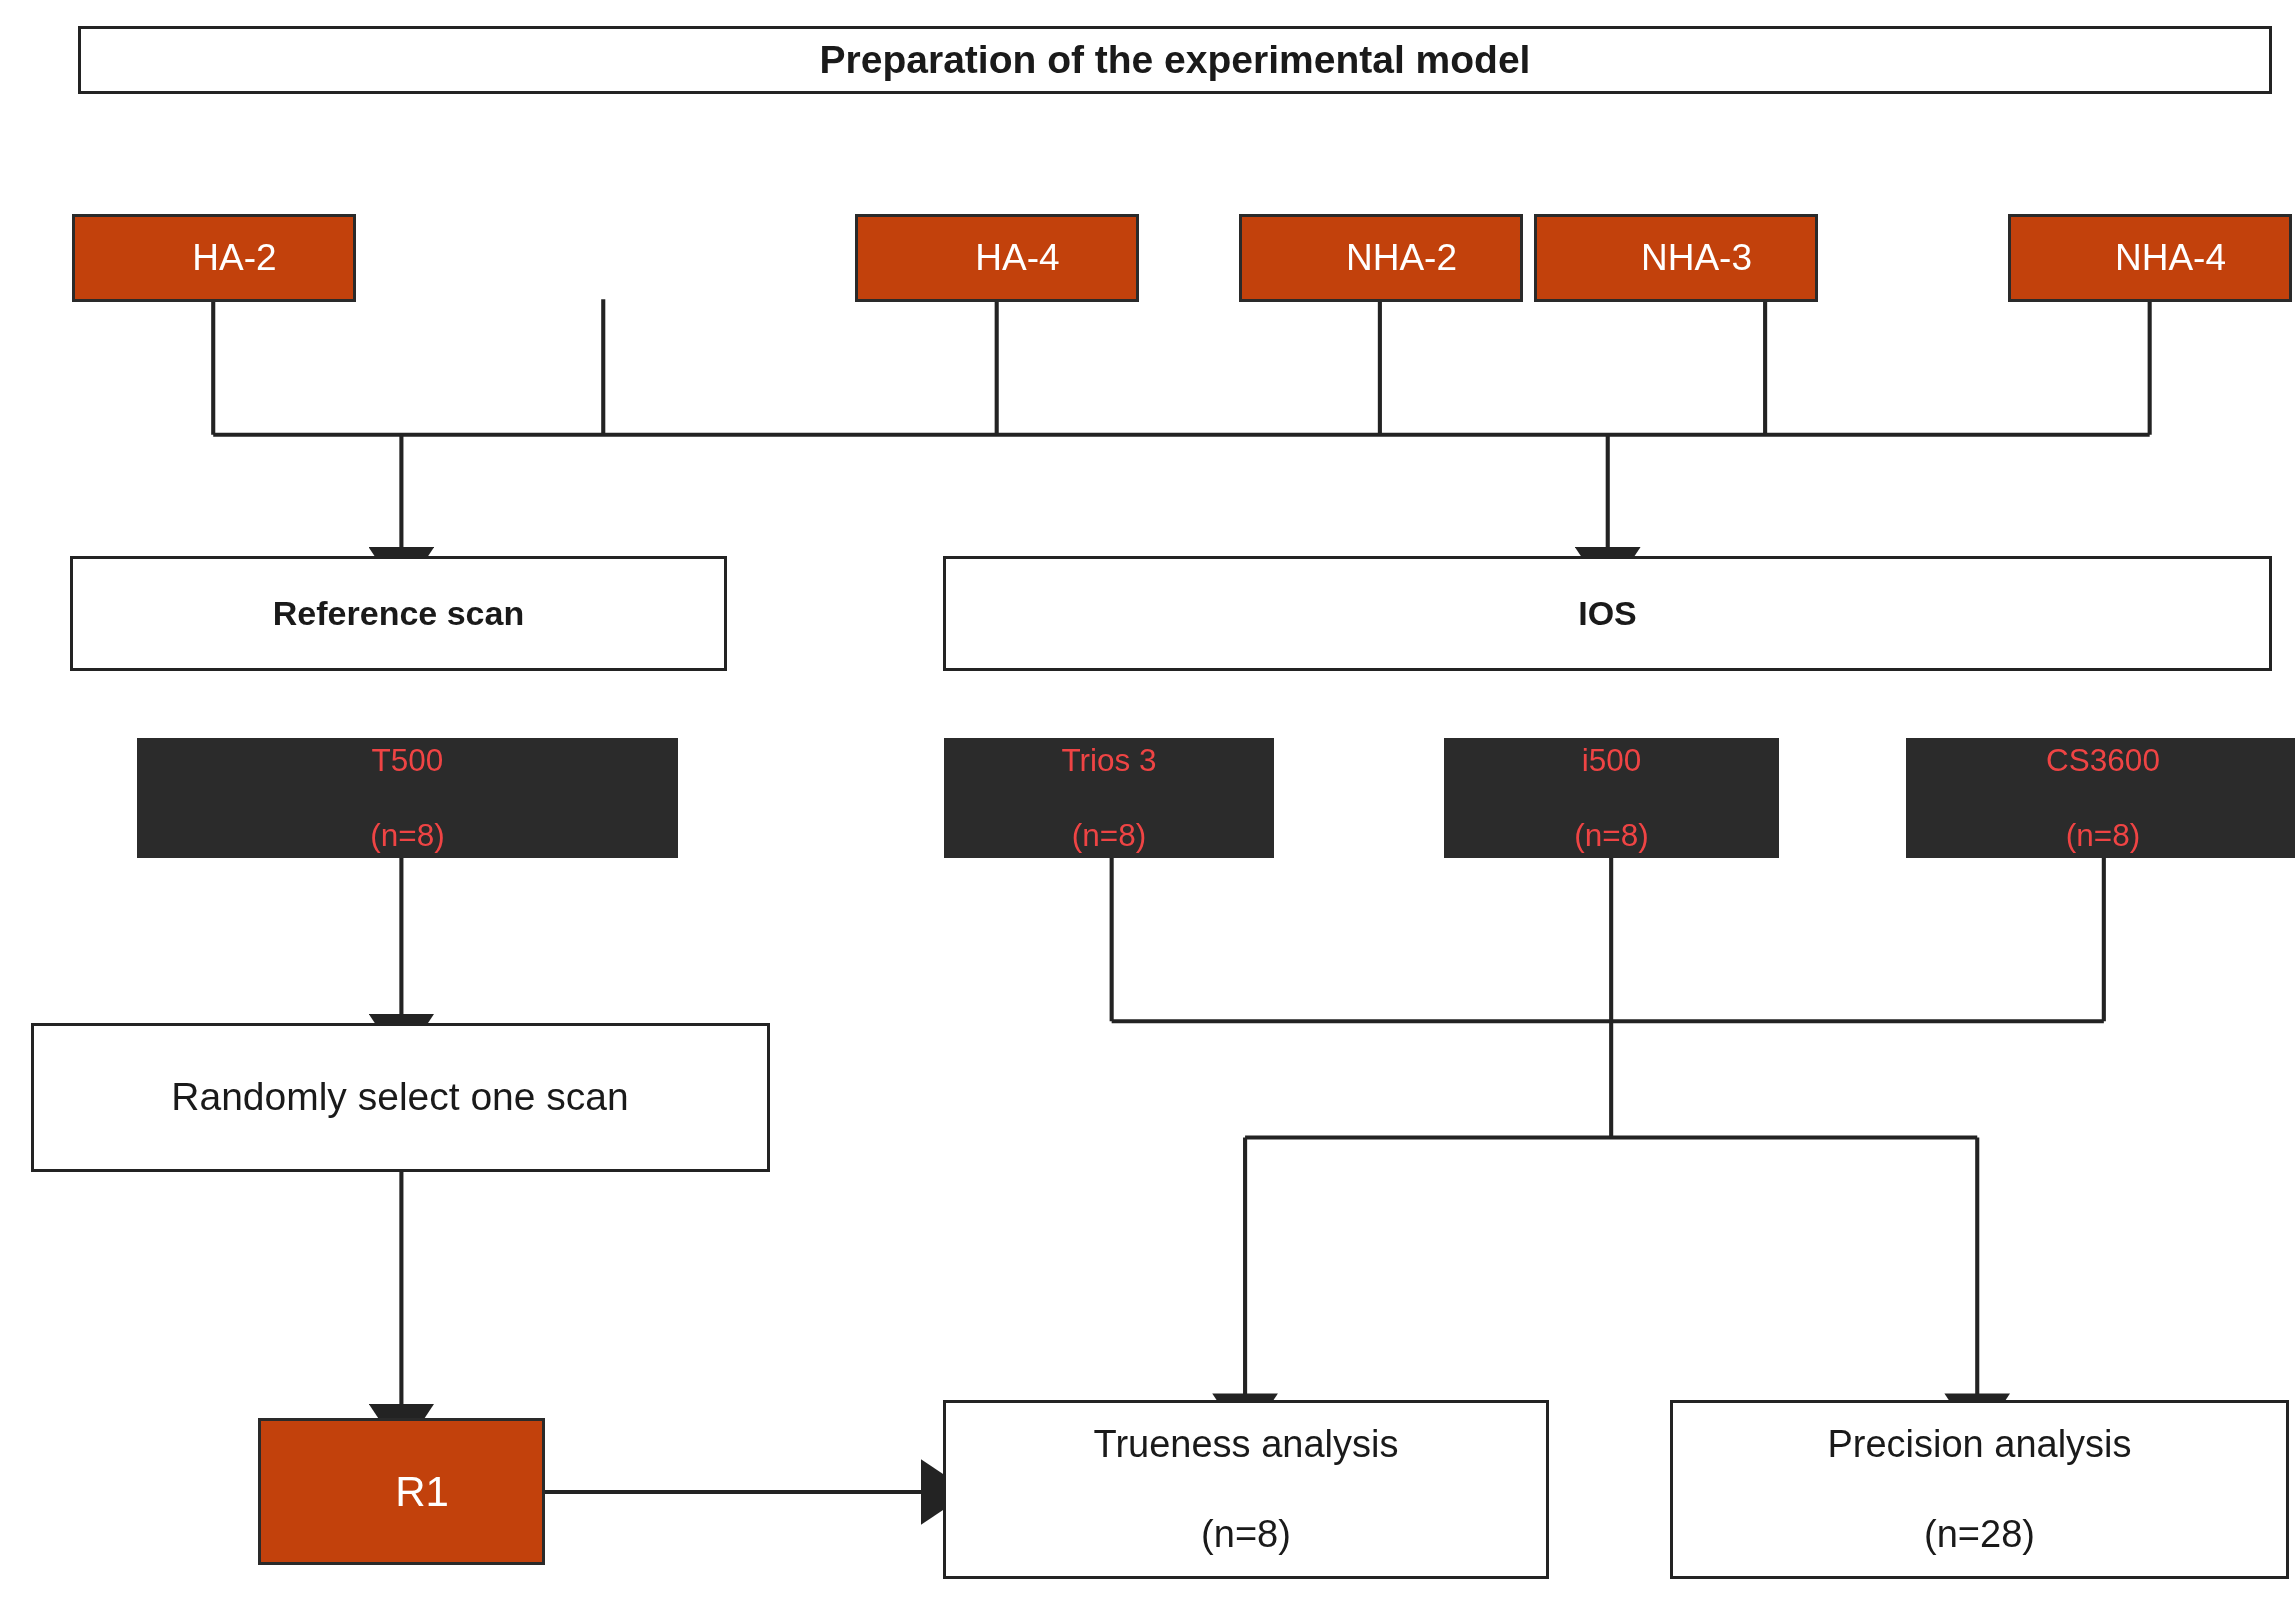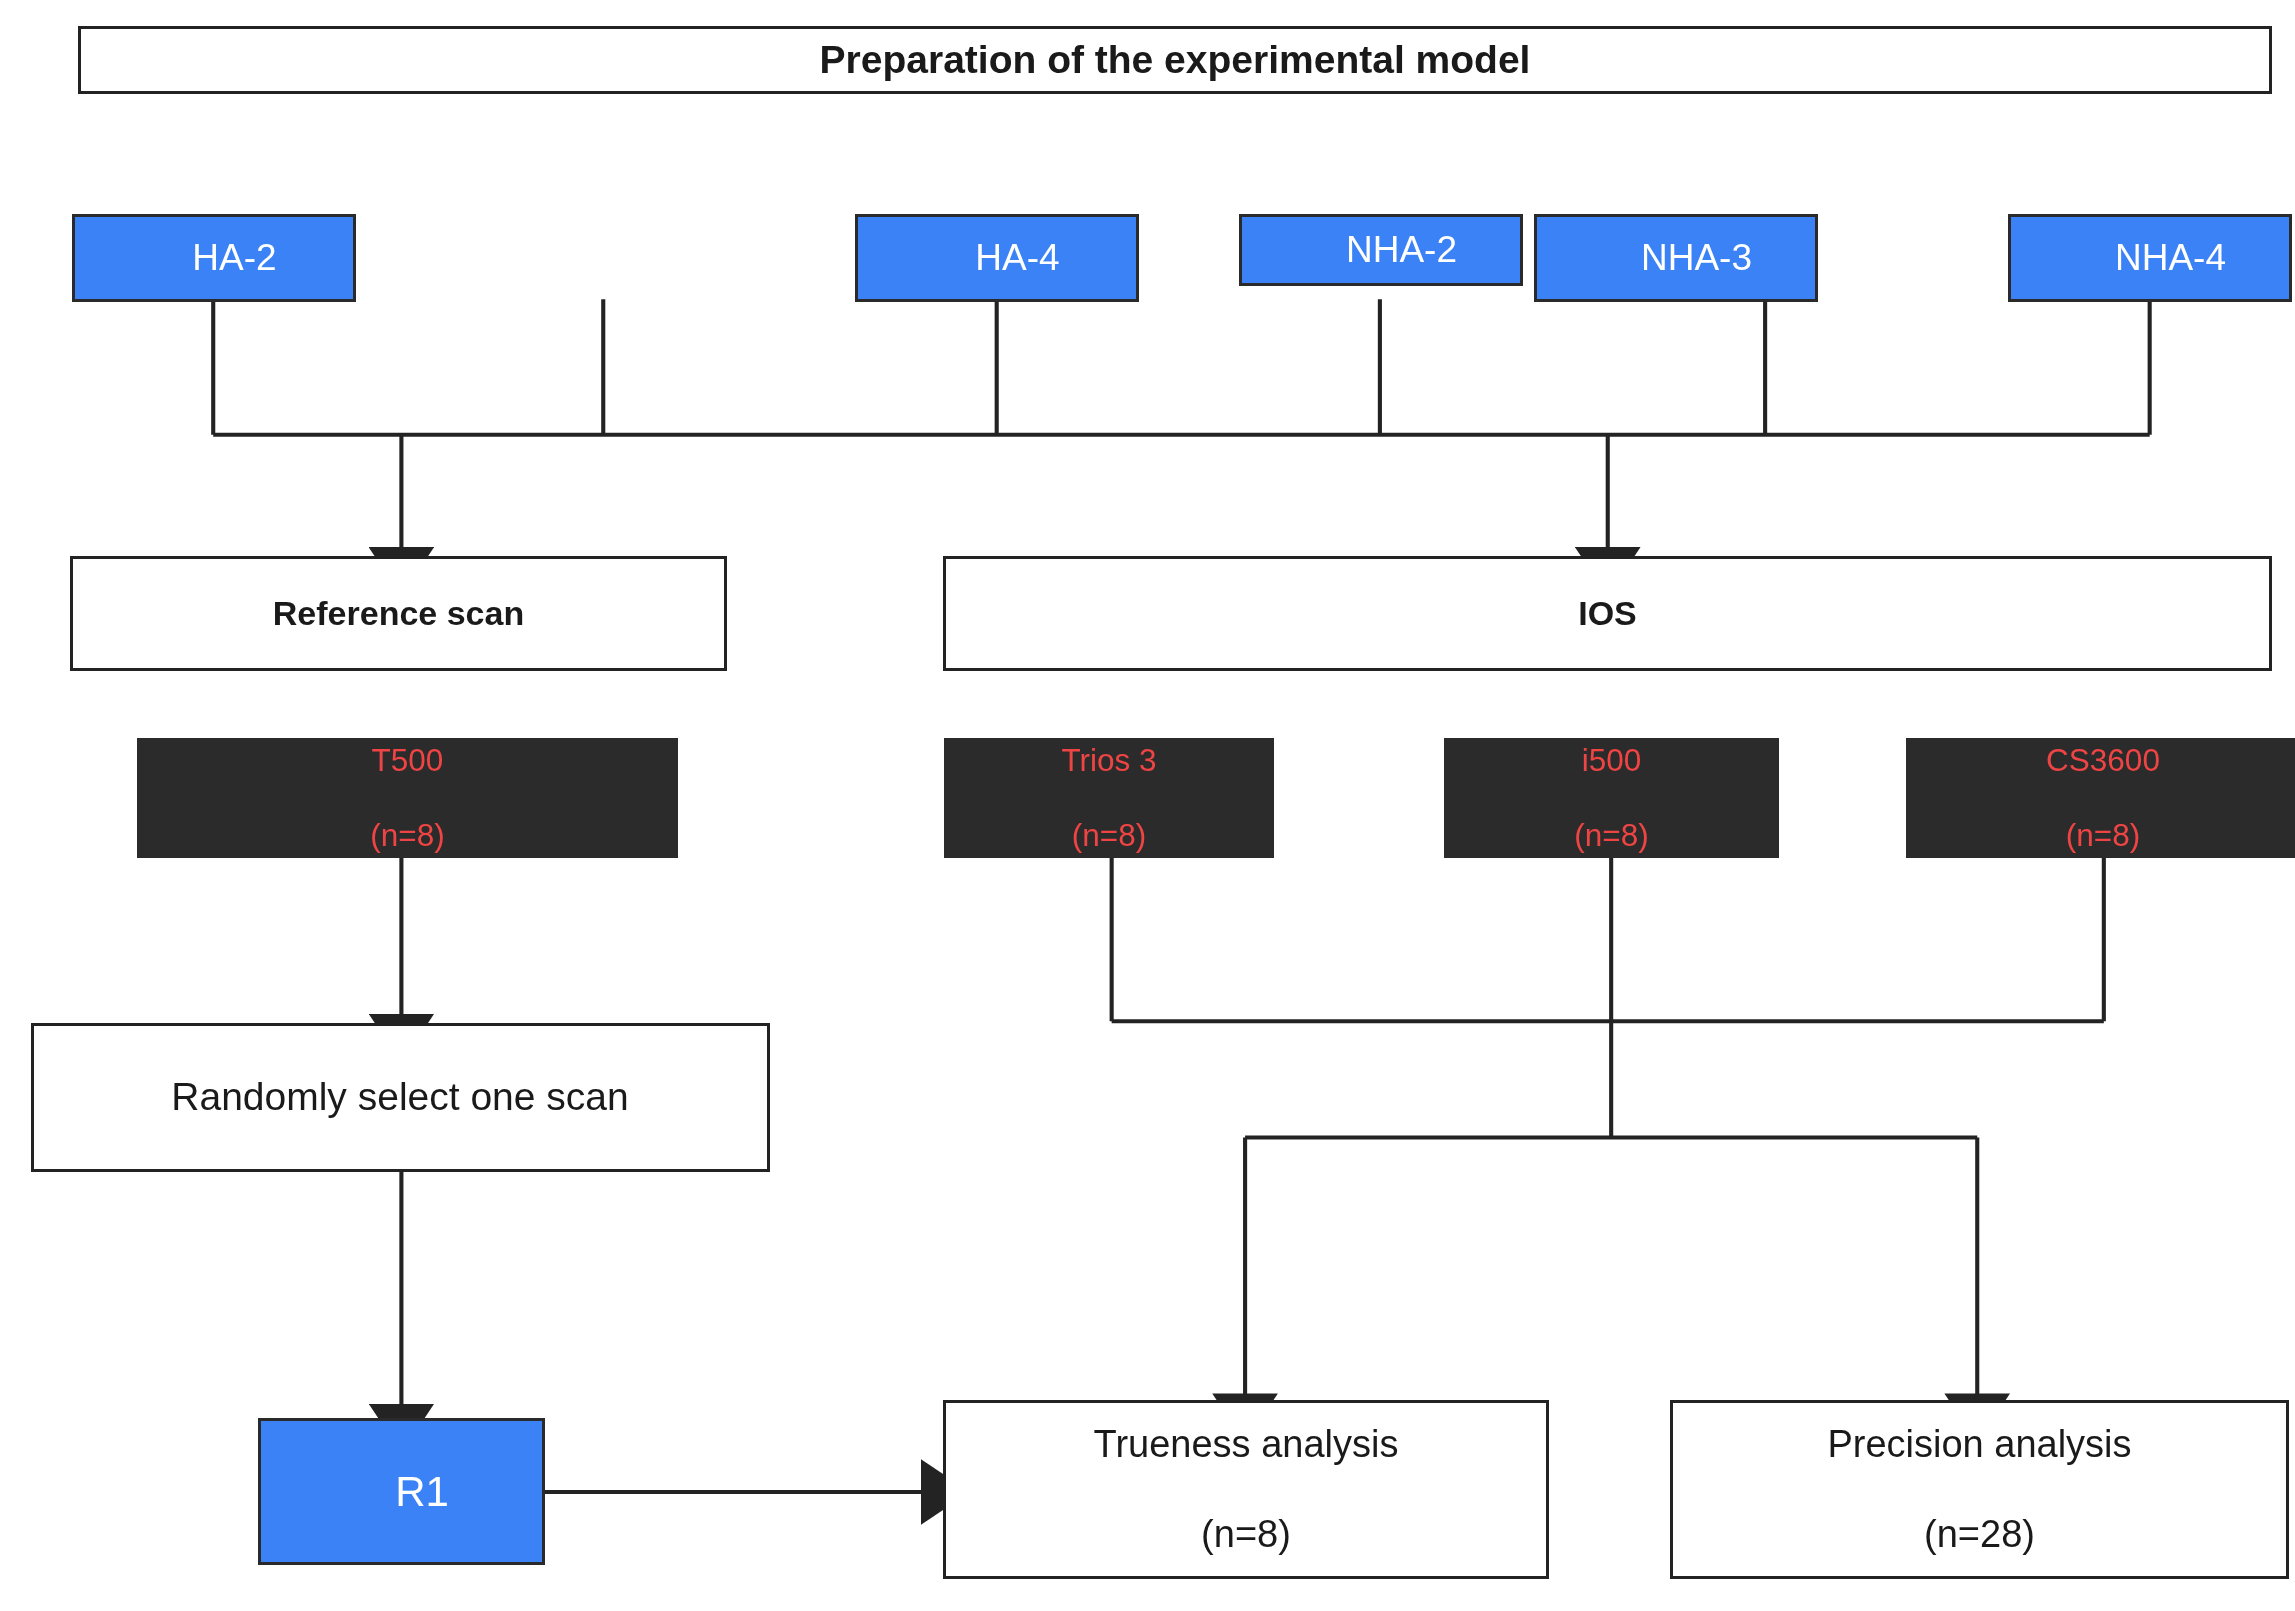--- a/index.html
+++ b/index.html
@@ -24,21 +24,21 @@
   }
   .node .lbl{ display:block; }
   
   .box-white{
     background:#ffffff;
     border:3.4px solid #232323;
     color:#1a1a1a;
   }
   
   .box-grey{
-    background:#3b82f6;
+    background:#c2410c;
     border:3.4px solid #2a2a2a;
     color:#ffffff;
     padding-left:41px;
   }
   
   .box-dark{
     background:#2b2b2b;
     border:2.7px solid #2b2b2b;
     color:#ef4444;
   }
@@ -104,21 +104,21 @@
   <div class="node box-white bold" style="left:68px; top:26px; width:2194px; height:68px; font-size:39px;">
     <span class="lbl">Preparation of the experimental model</span>
   </div>
 
   <div class="node box-grey" style="left:62px; top:214px; width:284px; height:88px; font-size:37px;">
     <span class="lbl">HA-2</span>
   </div>
   <div class="node box-grey" style="left:845px; top:214px; width:284px; height:88px; font-size:37px;">
     <span class="lbl">HA-4</span>
   </div>
-  <div class="node box-grey" style="left:1229px; top:214px; width:284px; height:72px; font-size:37px;">
+  <div class="node box-grey" style="left:1229px; top:214px; width:284px; height:88px; font-size:37px;">
     <span class="lbl">NHA-2</span>
   </div>
   <div class="node box-grey" style="left:1524px; top:214px; width:284px; height:88px; font-size:37px;">
     <span class="lbl">NHA-3</span>
   </div>
   <div class="node box-grey" style="left:1998px; top:214px; width:284px; height:88px; font-size:37px;">
     <span class="lbl">NHA-4</span>
   </div>
 
   <div class="node box-white bold" style="left:933px; top:556px; width:1329px; height:115px; font-size:34px;">

